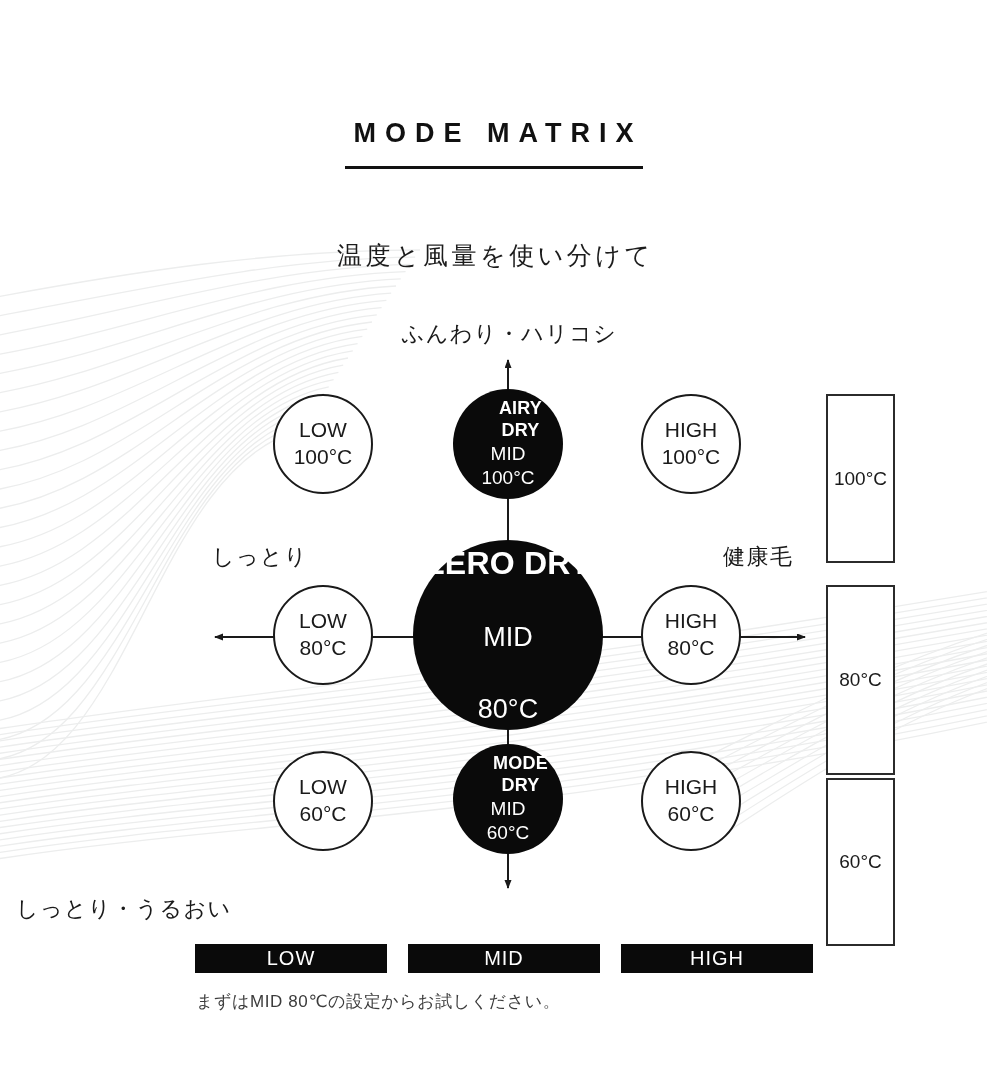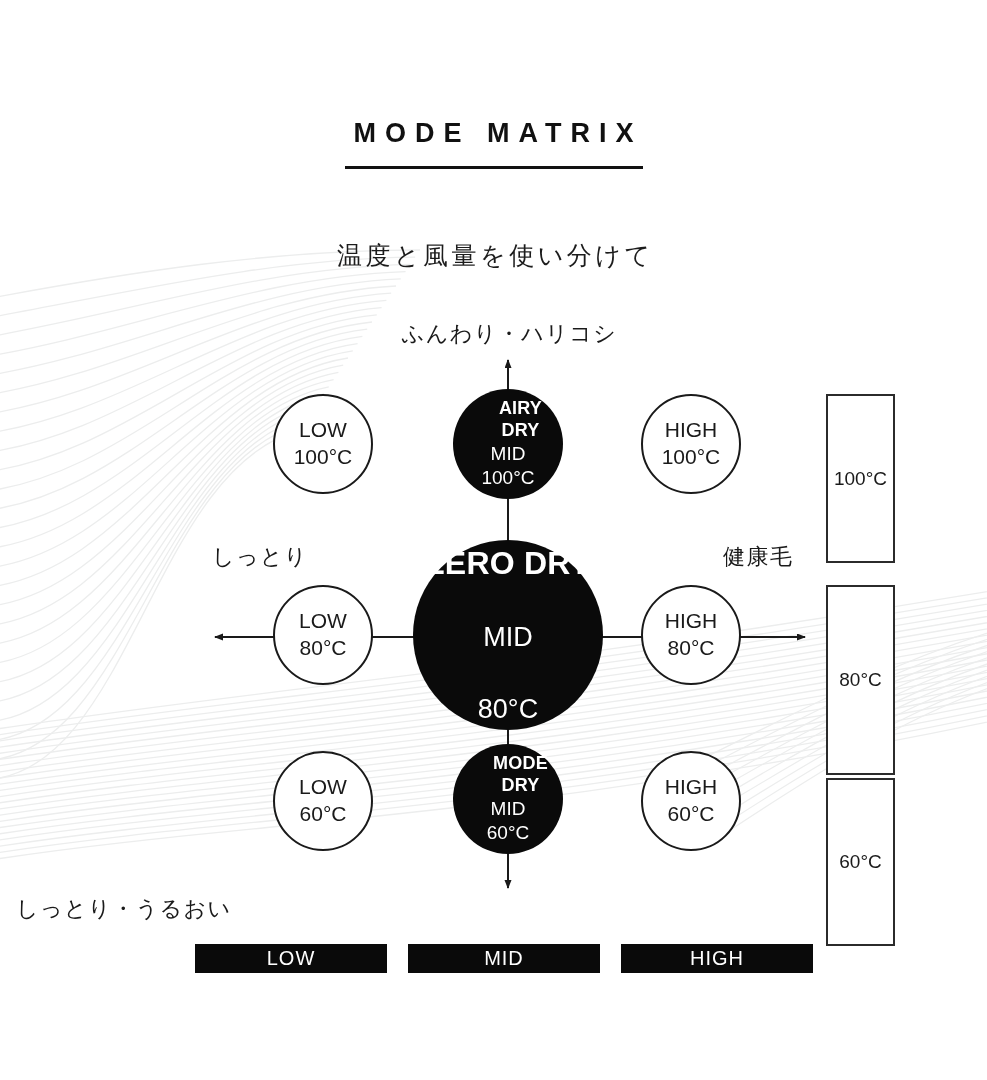--- a/index.html
+++ b/index.html
@@ -363,13 +363,14 @@
   <span>60°C</span>
 </div>
 
 <div class="fanbars">
   <div class="fanbar">LOW</div>
   <div class="fanbar">MID</div>
   <div class="fanbar">HIGH</div>
 </div>
 
 <div class="footnote">
+  <div>まずはMID 80℃の設定からお試しください。</div>
 </div>
 
 </body></html>

